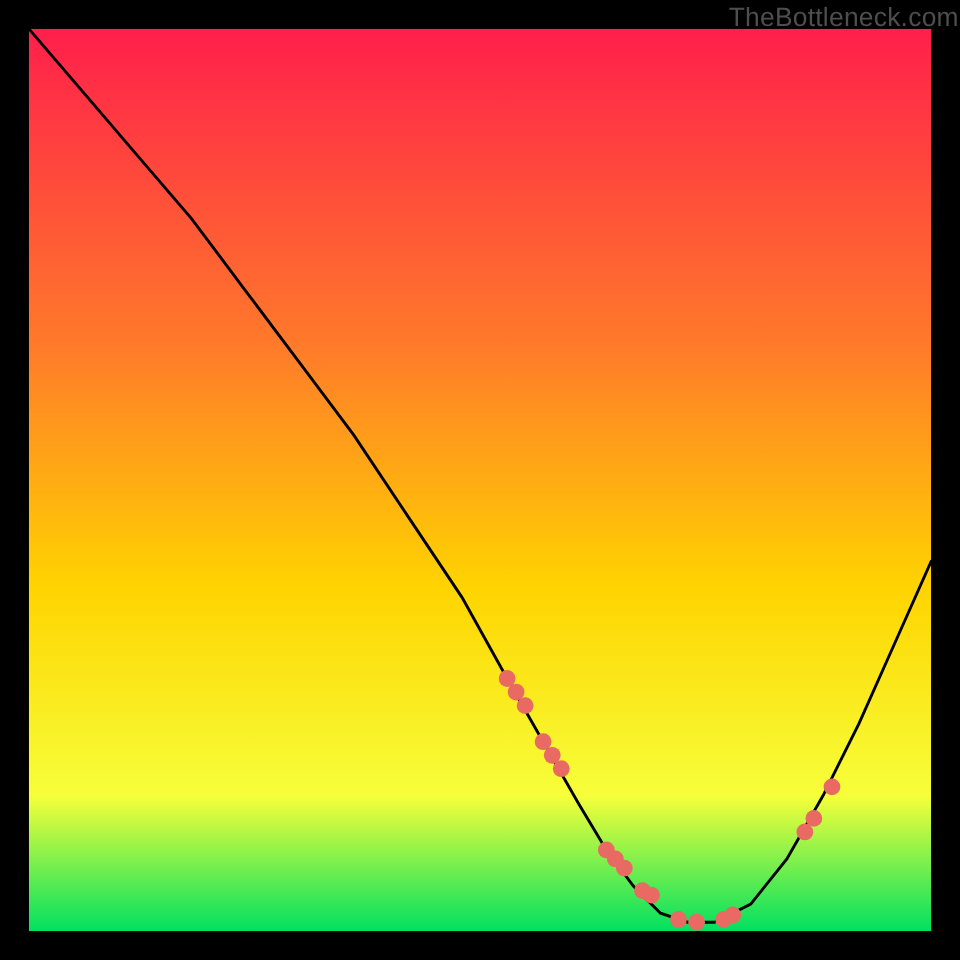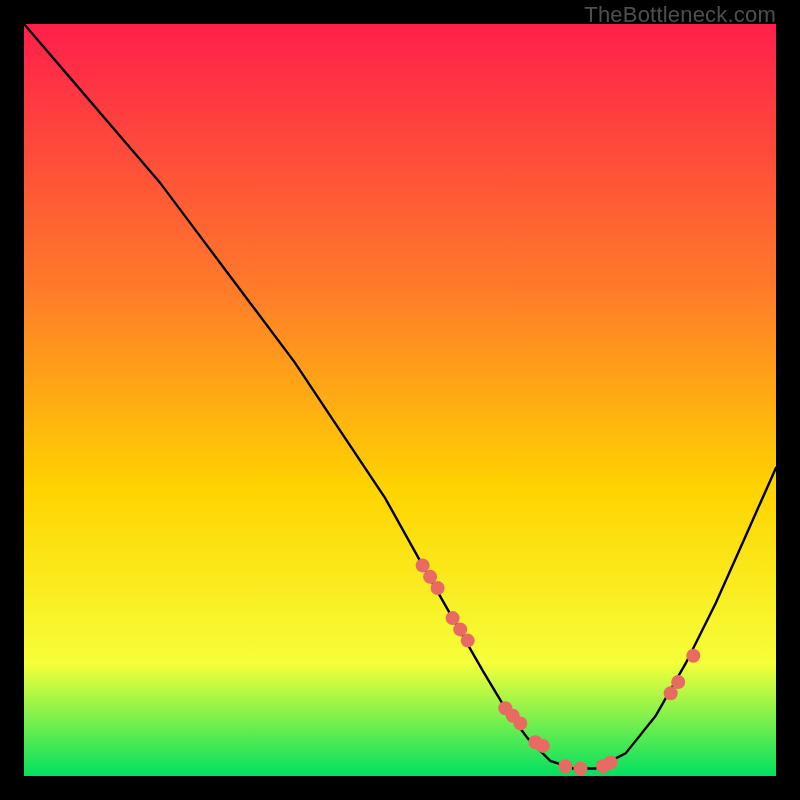--- a/index.html
+++ b/index.html
@@ -22,21 +22,21 @@
   .plot {
     position: absolute;
     left: 0;
     top: 0;
     width: 752px;
     height: 752px;
   }
   .watermark {
     position: absolute;
     top: 2px;
-    right: 24px;
+    right: 1px;
     color: #4e4e4e;
     font-size: 22px;
     font-weight: 500;
     letter-spacing: 0.2px;
   }
   svg { display: block; }
 </style>
 </head>
 <body>
 

